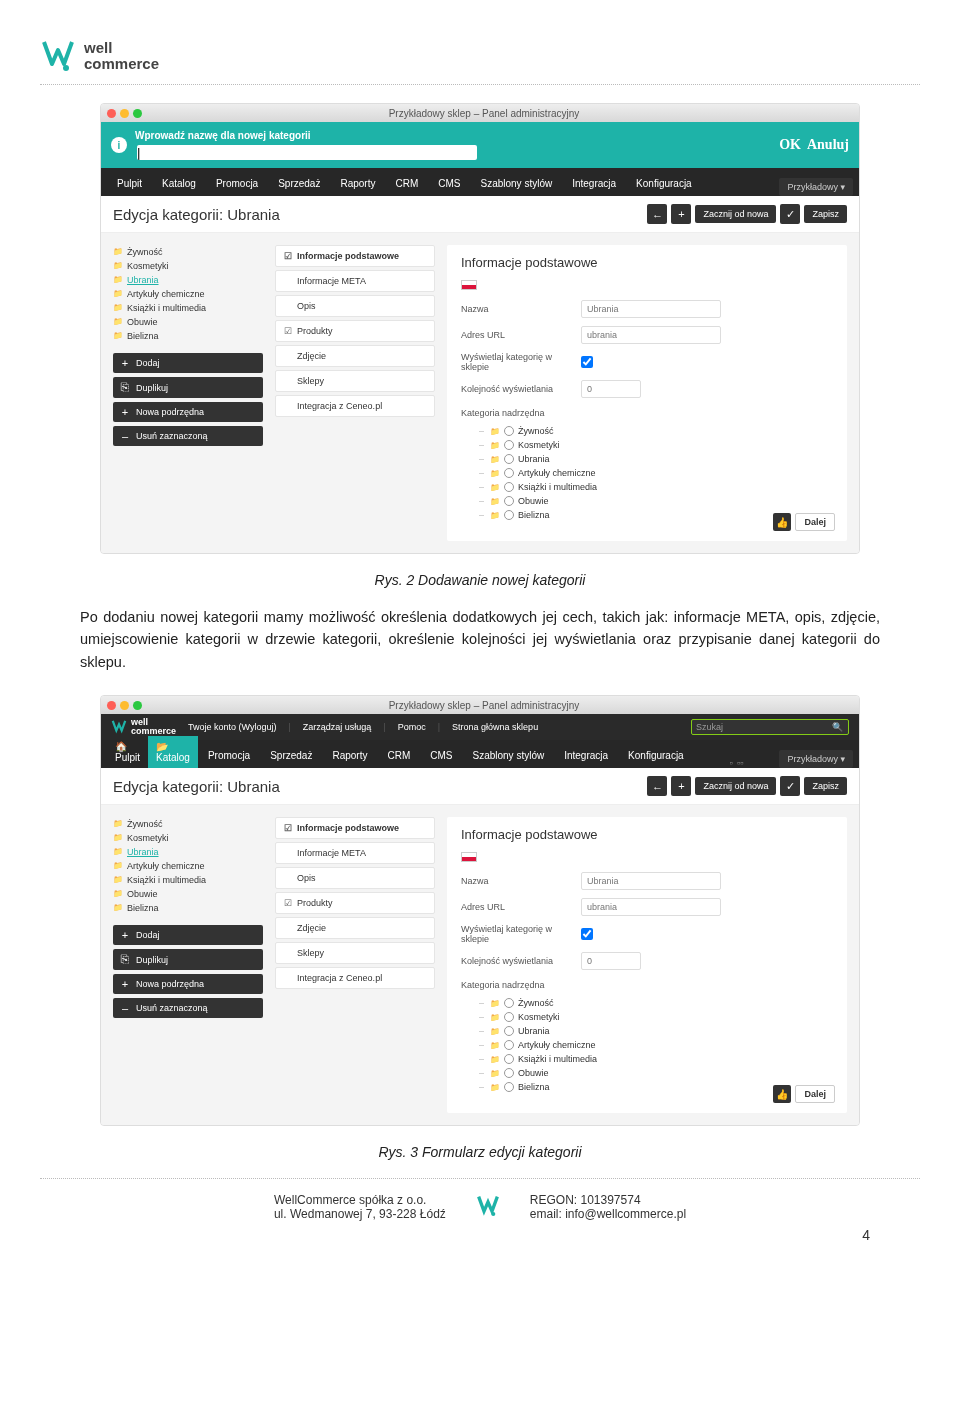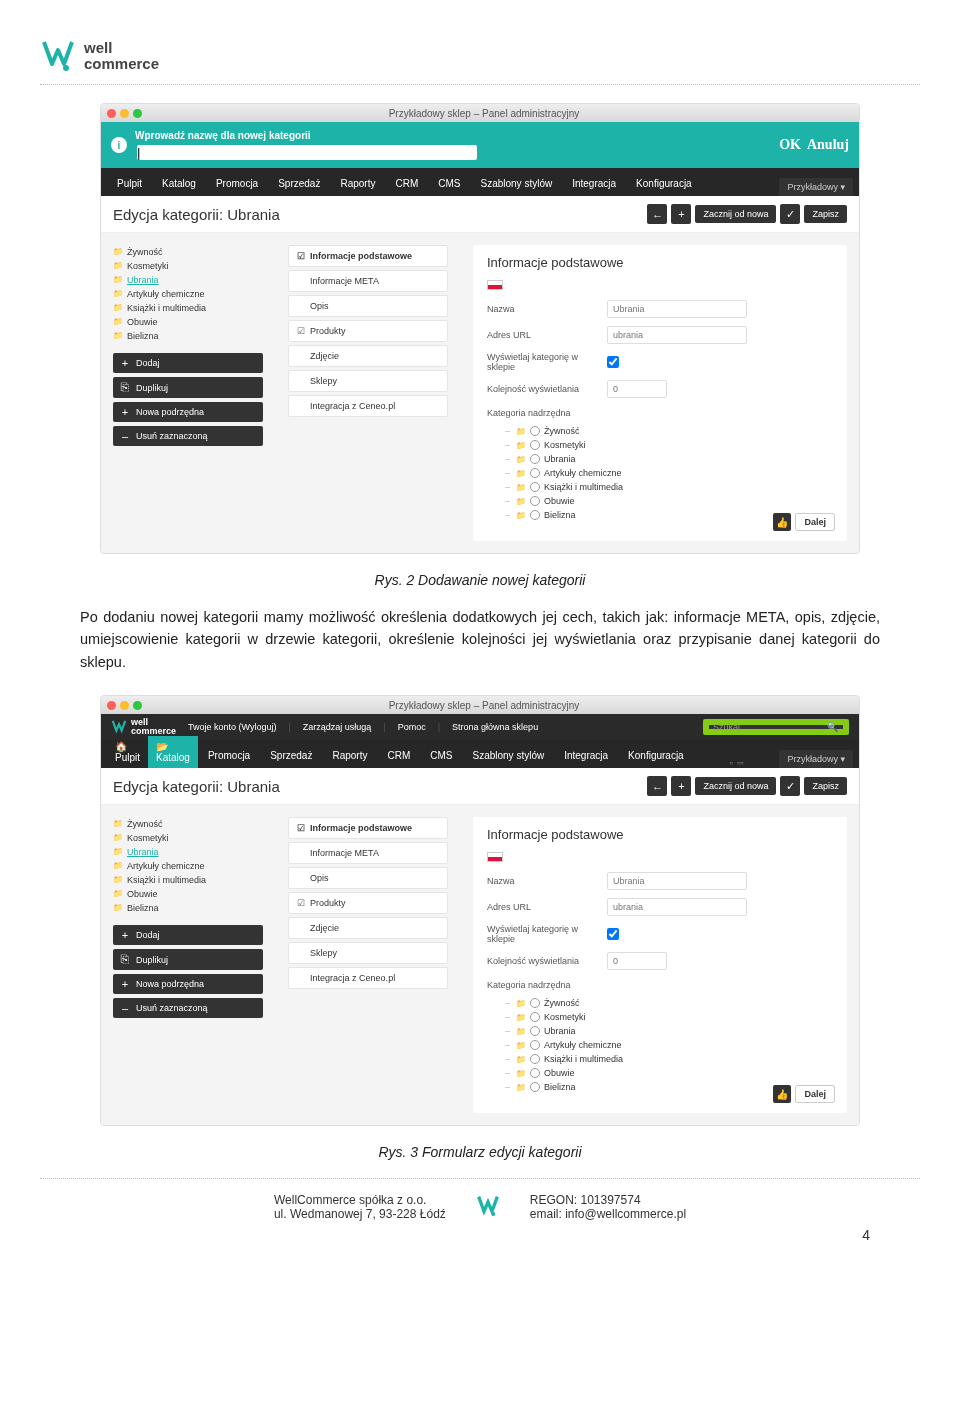--- a/index.html
+++ b/index.html
@@ -19,31 +19,31 @@
   .teal-bar { background: #1eb3a8; color: #fff; padding: 8px 10px; display: flex; align-items: center; gap: 8px; }
   .info-icon { width: 16px; height: 16px; border-radius: 50%; background: #fff; color: #1eb3a8; display: flex; align-items: center; justify-content: center; font-weight: bold; font-size: 10px; }
   .teal-text { font-size: 10px; font-weight: bold; flex: 0 0 auto; }
   .teal-input { flex: 1; height: 16px; background: #fff; border: none; border-radius: 2px; margin-left: 2px; max-width: 340px; }
   .teal-actions { margin-left: auto; display: flex; gap: 6px; }
   .teal-btn { background: transparent; border: none; color: #fff; font-size: 14px; font-weight: bold; cursor: pointer; font-family: Liberation Serif, serif; }
   .top-dark { background: #2a2a2a; display: flex; align-items: center; padding: 4px 10px; gap: 12px; color: #fff; font-size: 9px; height: 26px; }
   .wc-logo-small { display: flex; align-items: center; gap: 4px; }
   .top-link { color: #fff; }
   .top-sep { color: #555; }
-  .top-search { margin-left: auto; width: 146px; height: 16px; background: #333; border: 6px solid #84cc16; border-radius: 2px; padding: 0 4px; color: #999; font-size: 9px; display: flex; align-items: center; gap: 4px; }
+  .top-search { margin-left: auto; width: 158px; height: 16px; background: #333; border: 1px solid #84cc16; border-radius: 2px; padding: 0 4px; color: #999; font-size: 9px; display: flex; align-items: center; gap: 4px; }
   .nav-bar { background: #272727; display: flex; align-items: flex-end; padding: 0 6px; height: 28px; }
   .nav-item { color: #fff; font-size: 10px; padding: 7px 10px; cursor: pointer; }
   .nav-item.active { background: #1eb3a8; }
   .nav-icon-col { color: #888; margin-left: auto; padding: 0 6px; display:flex; gap:4px; }
   .breadcrumb-bar { background: #fff; display: flex; align-items: center; padding: 8px 12px; border-bottom: 1px solid #eee; }
   .bc-title { font-size: 15px; font-weight: 300; color: #333; }
   .bc-actions { margin-left: auto; display: flex; gap: 4px; align-items: center; }
   .bc-btn-dark { background: #333; color: #fff; font-size: 9px; padding: 4px 8px; border-radius: 2px; display: flex; align-items: center; gap:3px;}
   .bc-btn-icon { background: #333; color: #fff; width: 20px; height: 20px; display: flex; align-items: center; justify-content: center; border-radius: 2px; font-size: 11px;}
-  .content-area { display: flex; background: #f4f4f4; padding: 12px; gap: 25px; min-height: 320px;}
+  .content-area { display: flex; background: #f4f4f4; padding: 12px; gap: 12px; min-height: 320px;}
   .sidebar-tree { width: 150px; }
   .tree-list { list-style: none; }
   .tree-list li { padding: 2px 0 2px 14px; position: relative; font-size: 9px; color: #333; }
   .tree-list li::before { content: '📁'; position: absolute; left: 0; font-size: 8px; color: #e8b44a;}
   .tree-list li.selected { color: #1eb3a8; text-decoration: underline; }
   .sidebar-actions { margin-top: 10px; }
   .sb-action { background: #333; color: #fff; font-size: 9px; padding: 4px 6px; margin-bottom: 4px; border-radius: 2px; display: flex; align-items: center; gap: 5px; }
   .sb-action .icn { width: 12px; text-align: center; font-size: 11px;}
   .tabs-col { width: 160px; }
   .tab-item { background: #fff; border: 1px solid #e5e5e5; padding: 5px 8px; font-size: 9px; color: #333; margin-bottom: 3px; border-radius: 2px; display: flex; align-items: center; gap: 5px; cursor:pointer;}

